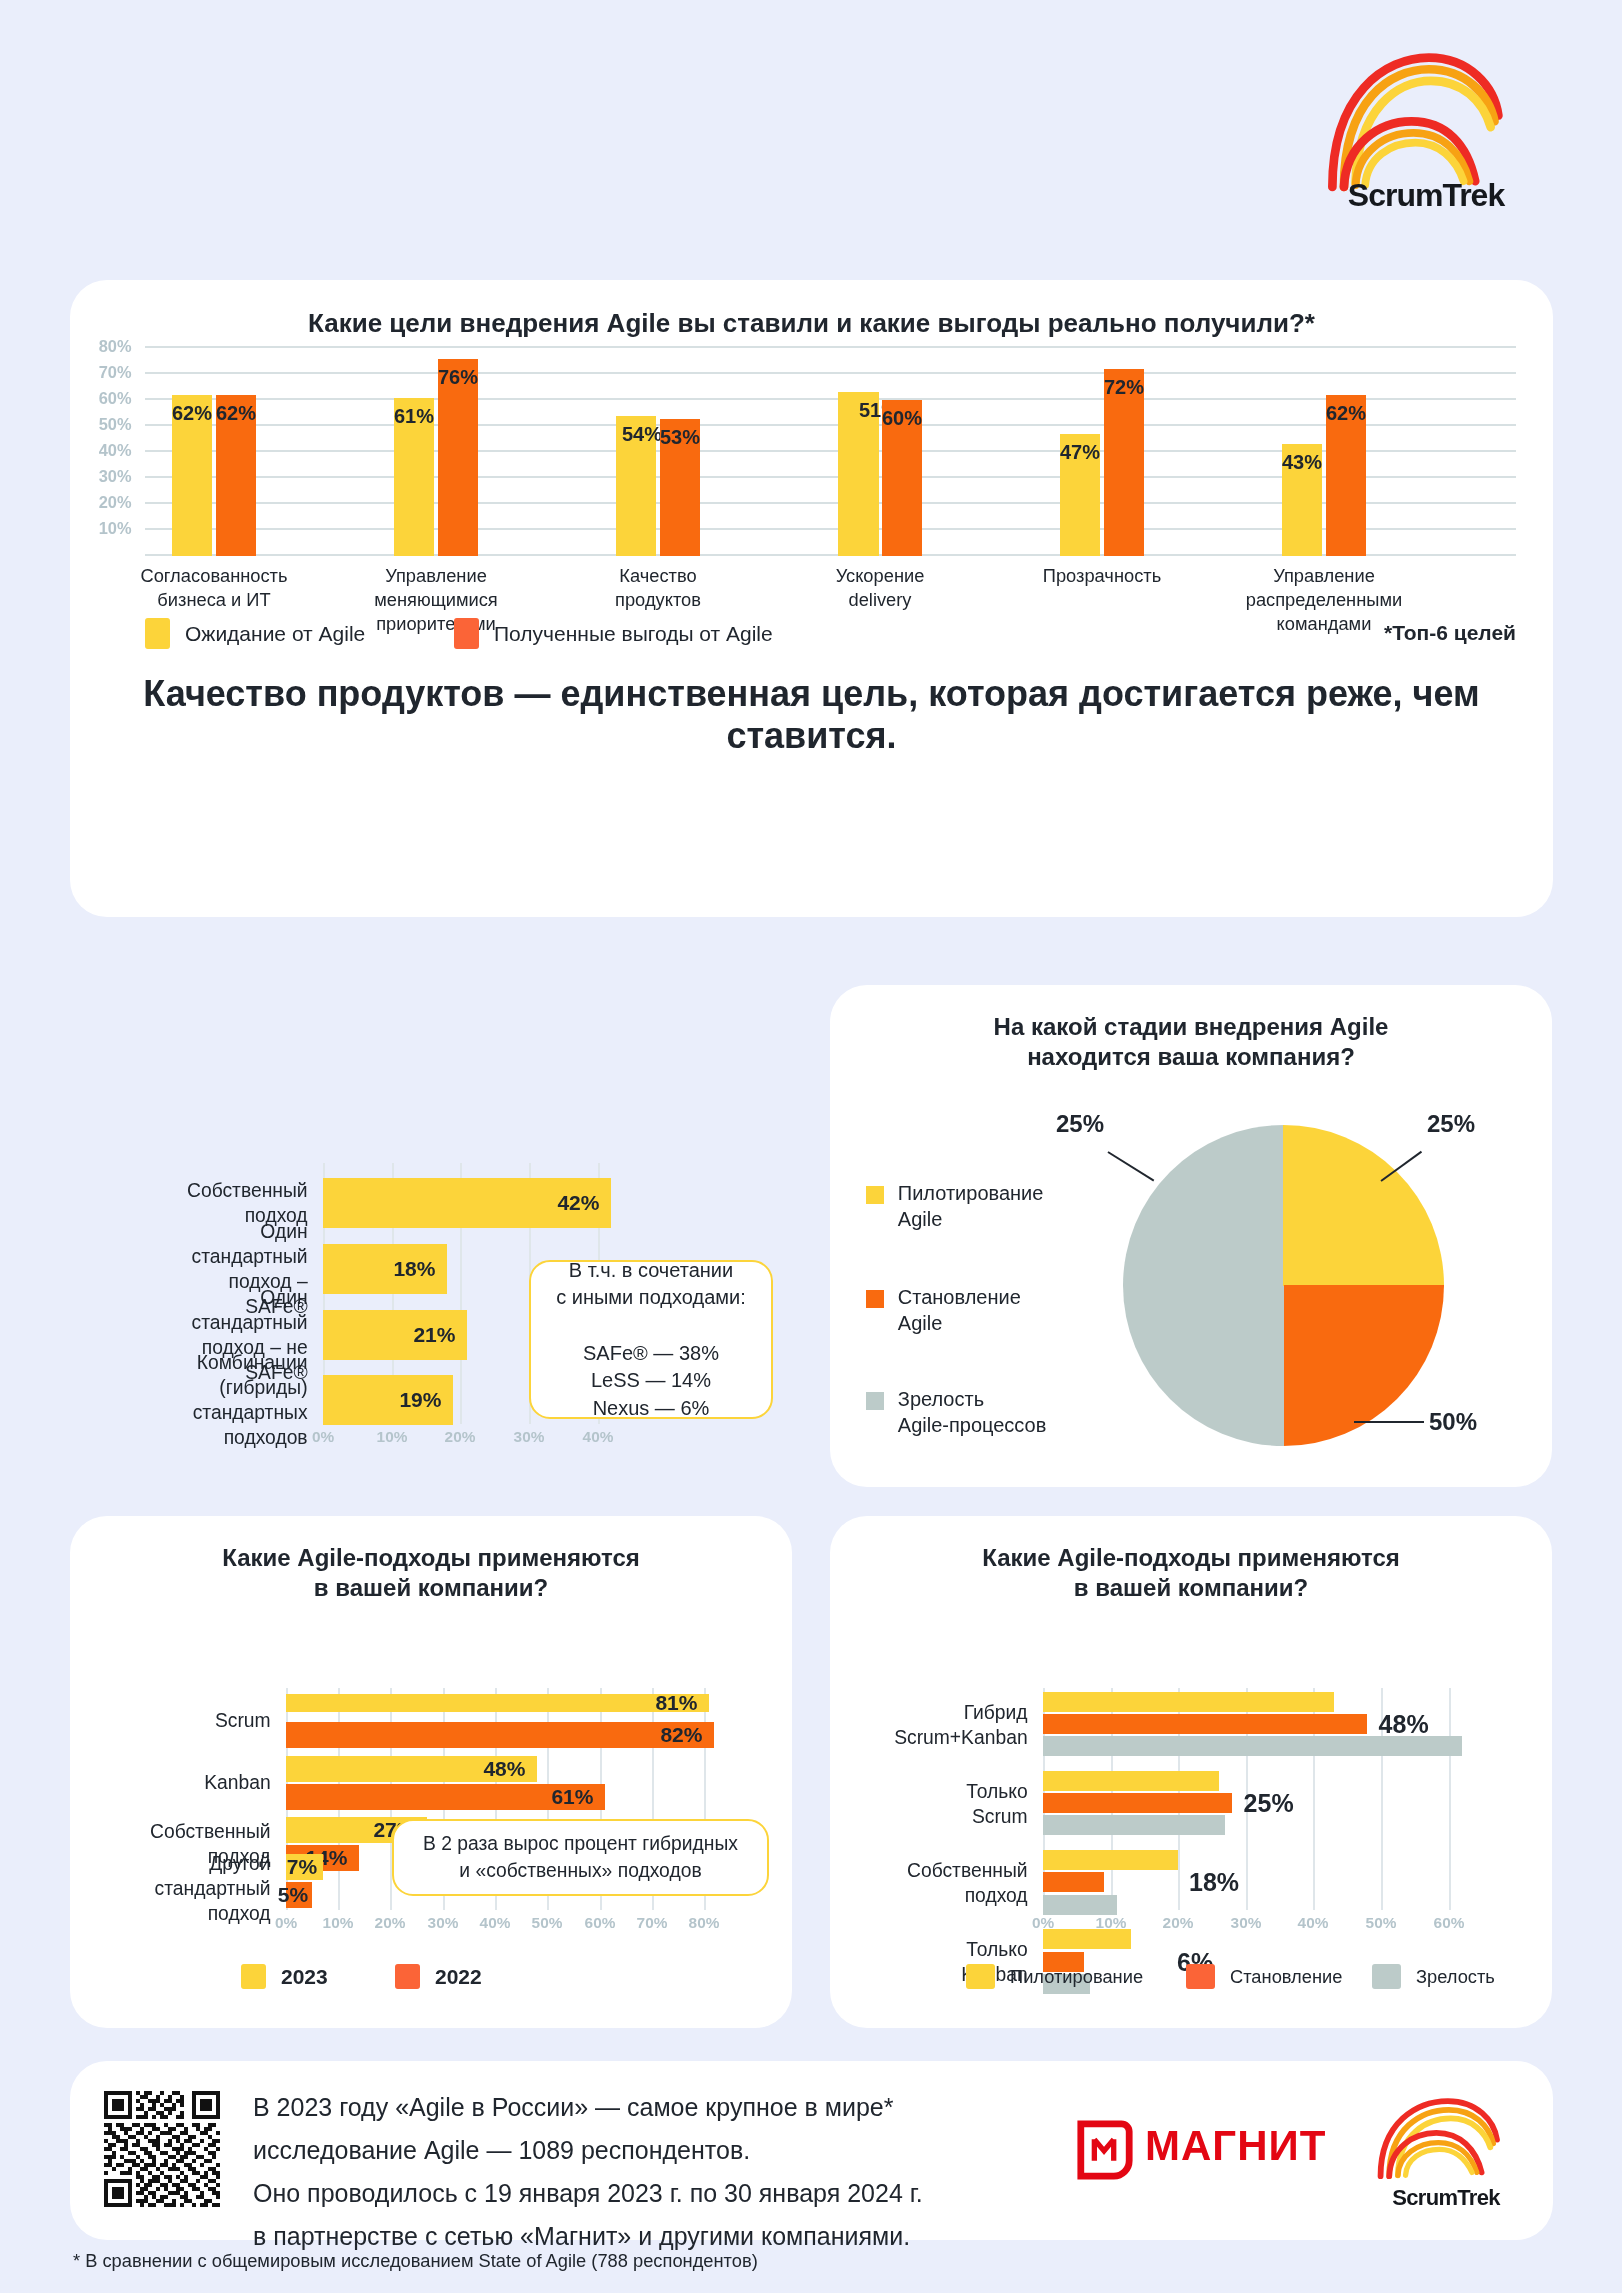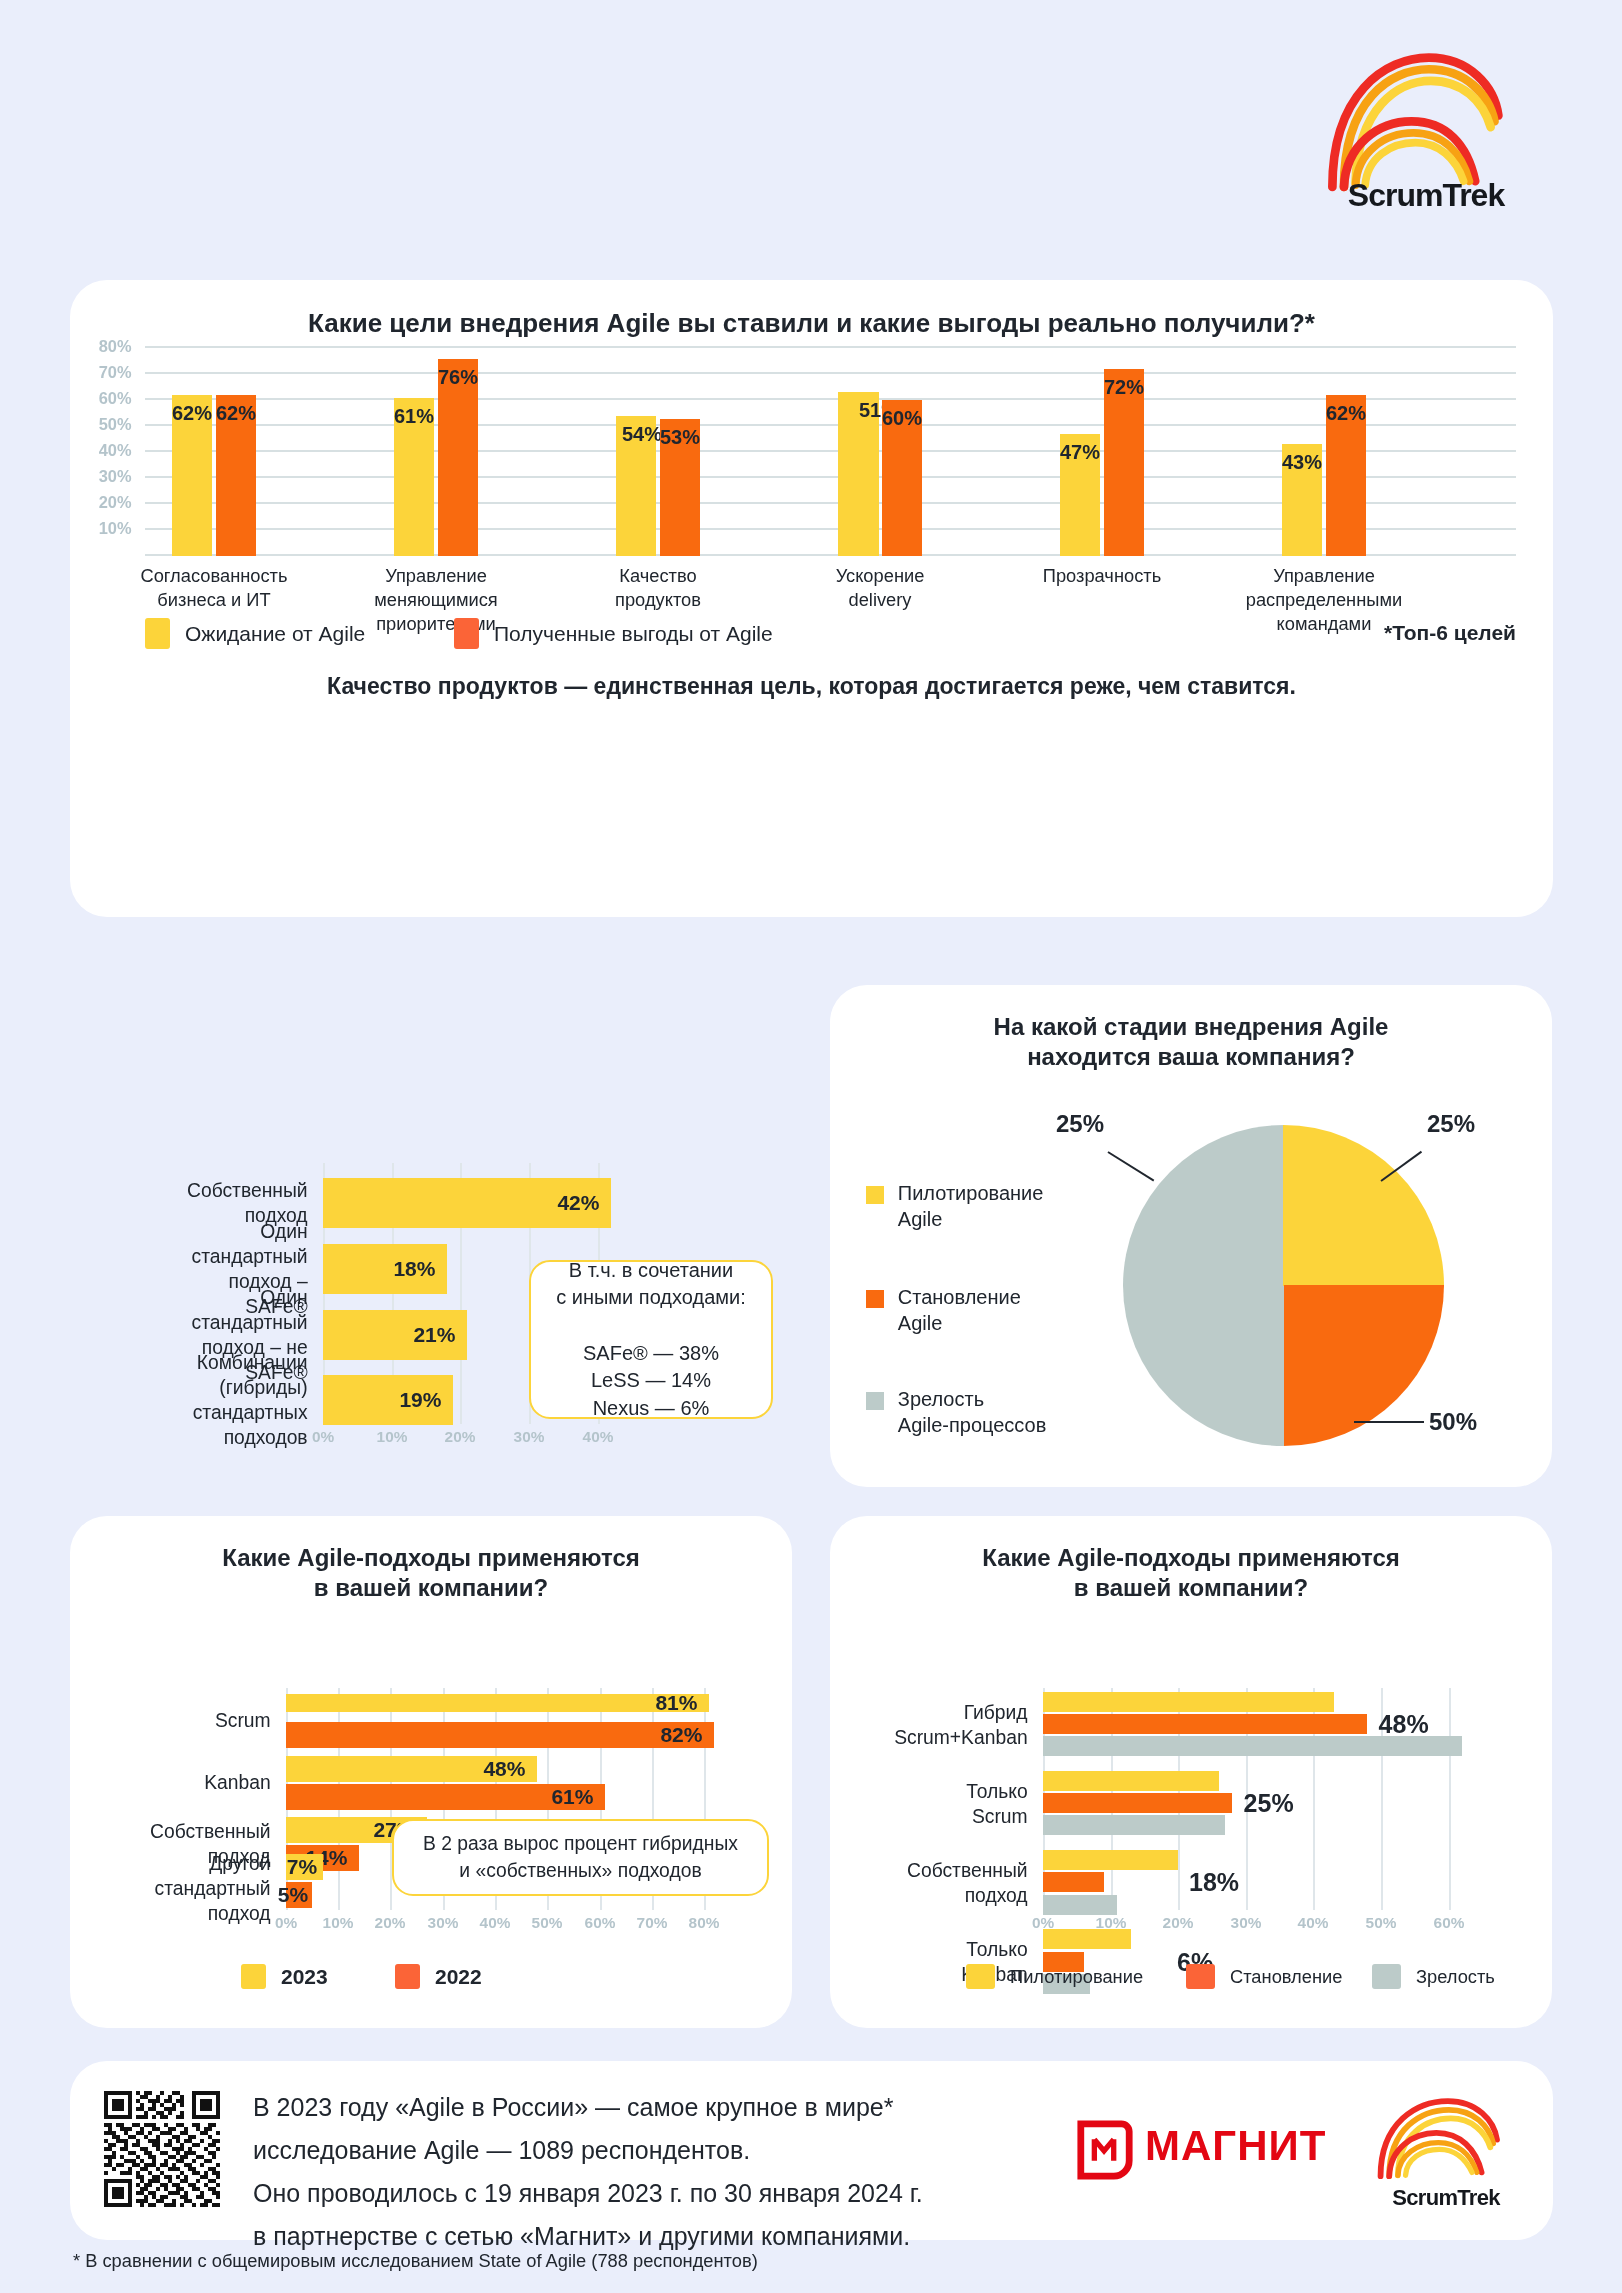--- a/index.html
+++ b/index.html
@@ -64,21 +64,21 @@
 
   .legend-row { position: absolute; left: 145px; top: 618px; width: 1371px; height: 29px; }
   .lg-item { position: absolute; display: flex; align-items: center; gap: 15px; }
   .lg-sw { width: 25px; height: 31px; border-radius: 2.9px; }
   .lg-sw.sq { height: 25px; }
   .lg-label { font-size: 21px; color: #20262e; }
   #goals-note { position: absolute; right: 0; top: 2.9px; font-size: 21px; font-weight: bold; color: #20262e; }
 
   #goals-insight {
     position: absolute; left: 0; top: 673px; width: 1483px; text-align: center;
-    font-size: 23px; font-weight: bold; color: #20262e;
+    font-size: 36px; font-weight: bold; color: #20262e;
   }
 
   
   .hplot { position: absolute; }
   .vgrid { position: absolute; top: 0; width: 1.9px; background: #dfe6ea; }
   .xtick {
     position: absolute; transform: translateX(-50%);
     font-size: 15.4px; font-weight: bold; color: #b4c4cb; white-space: nowrap;
   }
   .hbar { position: absolute; left: 0; display: flex; align-items: center; justify-content: flex-end; }

